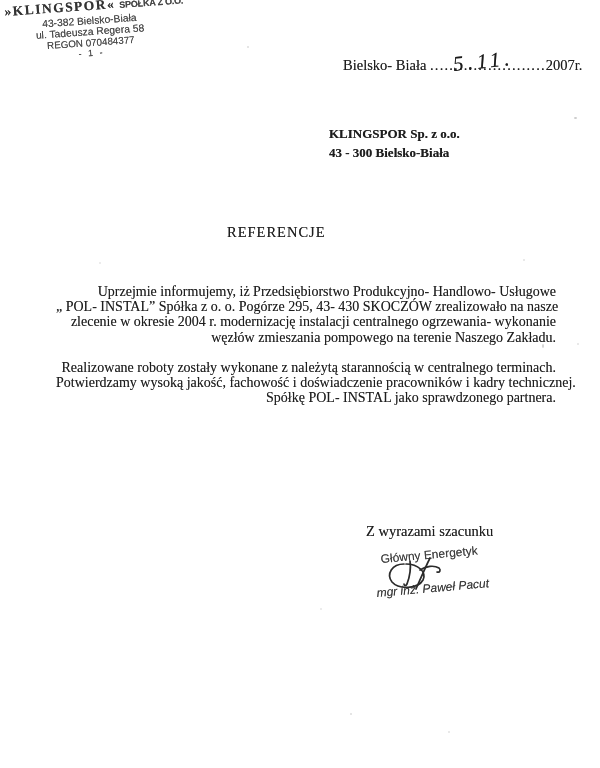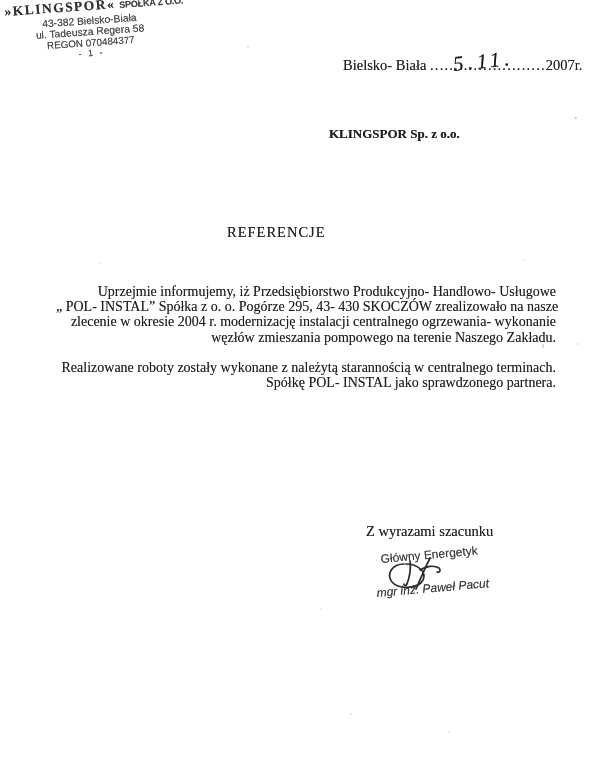--- a/index.html
+++ b/index.html
@@ -107,33 +107,35 @@
     <div class="ss-pg">- 1 -</div>
   </div>
 
   <div class="dateline">
     <span>Bielsko- Biała </span><span class="dots">........................</span><span>2007r.</span>
     <span class="hand-date">5.11.</span>
   </div>
 
   <div class="recipient">
     <div>KLINGSPOR Sp. z o.o.</div>
+    <div>43 - 300 Bielsko-Biała</div>
   </div>
 
   <div class="title">REFERENCJE</div>
 
   <div class="para p1">
     <div>Uprzejmie informujemy, iż Przedsiębiorstwo Produkcyjno- Handlowo- Usługowe</div>
     <div>„ POL- INSTAL” Spółka z o. o. Pogórze 295, 43- 430 SKOCZÓW zrealizowało na nasze</div>
     <div>zlecenie w okresie 2004 r. modernizację instalacji centralnego ogrzewania- wykonanie</div>
     <div>węzłów zmieszania pompowego na terenie Naszego Zakładu.</div>
   </div>
 
   <div class="para p2">
     <div>Realizowane roboty zostały wykonane z należytą starannością w centralnego terminach.</div>
+    <div>Potwierdzamy wysoką jakość, fachowość i doświadczenie pracowników i kadry technicznej.</div>
     <div>Spółkę POL- INSTAL jako sprawdzonego partnera.</div>
   </div>
 
   <div class="closing">Z wyrazami szacunku</div>
 
   <div class="sig-role">Główny Energetyk</div>
 
   <svg class="sig-scribble" viewBox="0 0 60 40" xmlns="http://www.w3.org/2000/svg">
     <g fill="none" stroke="#2b2b2b" stroke-width="1.7" stroke-linecap="round">
       <path d="M20 8 C8 8, 2 18, 8 26 C15 34, 34 33, 39 24 C43 16, 34 8, 22 8"></path>

